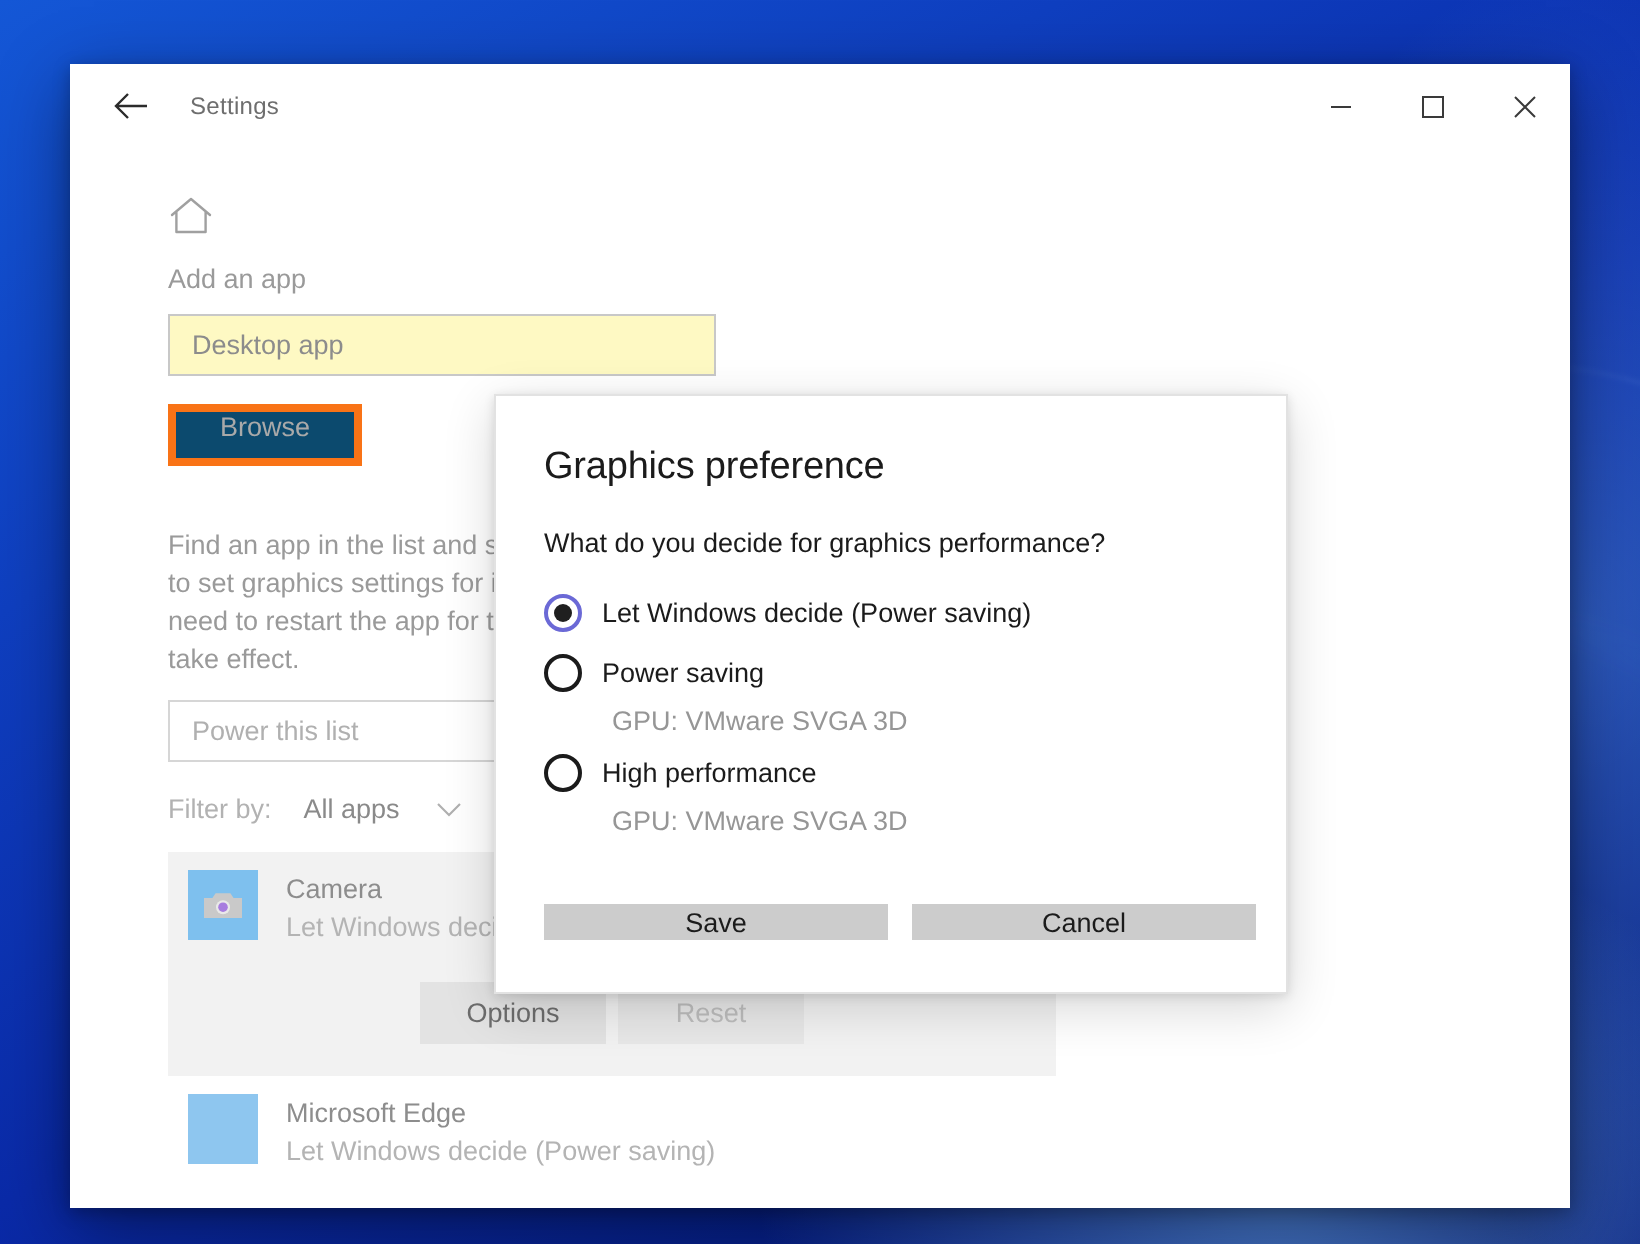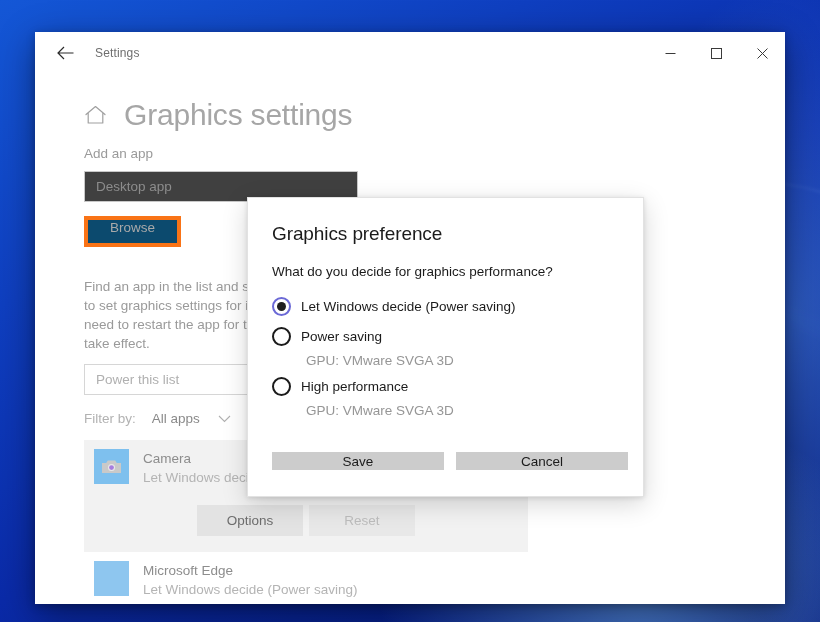--- a/index.html
+++ b/index.html
@@ -127,21 +127,21 @@
   .section-label {
     font-size:13.5px;
     color:#9a9a9a;
     margin-top:14px;
   }
 
   #app-type-select {
     margin-top:10px;
     width:274px; height:31px;
     border:1px solid #c8c8c8;
-    background:#404040;
+    background:#fef9c3;
     display:flex; align-items:center;
     padding-left:11px;
     font-size:13.5px;
     color:#8c8c8c;
   }
 
   #browse-button {
     margin-top:14px;
     width:97px; height:31px;
     background:#0c4a6e;
@@ -215,21 +215,21 @@
   .expanded-actions {
     display:flex;
     justify-content:center;
     gap:6px;
     padding:18px 0 16px 0;
     background:#f2f2f2;
     width:444px;
     margin-left:0;
   }
   .act-btn {
-    width:106px; height:31px;
+    width:93px; height:31px;
     display:flex; align-items:center; justify-content:center;
     font-size:13.5px;
     background:#e3e3e3;
   }
   .act-btn.enabled  { color:#6d6d6d; }
   .act-btn.disabled { color:#bdbdbd; background:#e8e8e8; }
 
   
   #dialog {
     position:absolute;
@@ -343,21 +343,20 @@
         </div>
       </div>
     </div>
 
     <div id="page">
 
       <div id="page-head">
         <svg id="home-icon" width="23" height="20" viewBox="0 0 23 20">
           <path d="M2 9.5 L11.5 1.5 L21 9.5 M4.2 8 V18 H18.8 V8" fill="none" stroke="currentColor" stroke-width="1.2" stroke-linecap="round" stroke-linejoin="round"></path>
         </svg>
-        <div id="page-title">Graphics settings</div>
       </div>
 
       <div class="section-label">Add an app</div>
 
       <div id="app-type-select">
         <span>Desktop app</span>
       </div>
 
       <div id="browse-button">
         <span>Browse</span>

